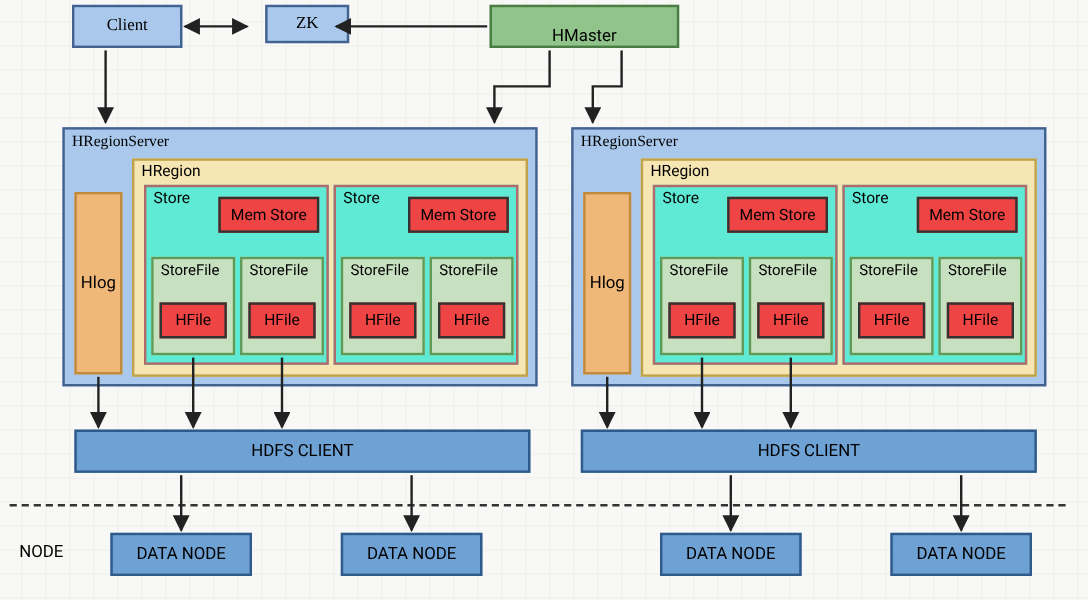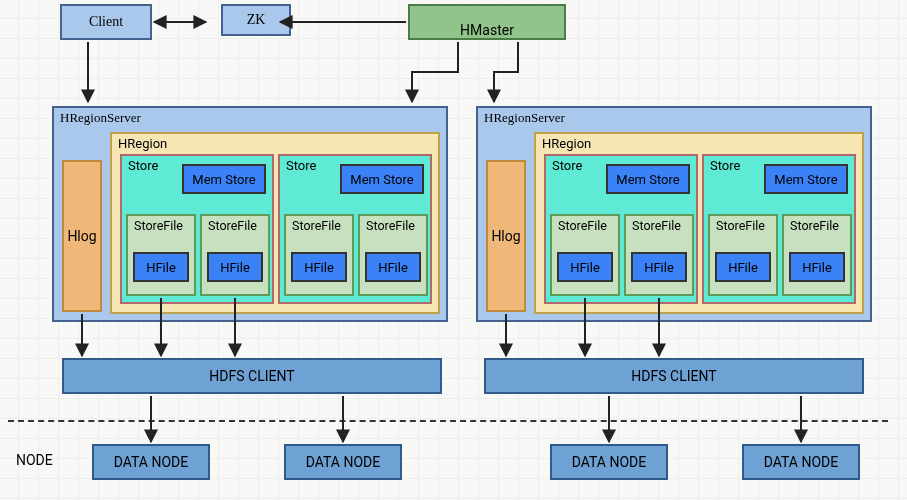--- a/index.html
+++ b/index.html
@@ -31,21 +31,21 @@
     top: 2px;
     left: 6px;
     font-size: 13px;
   }
   .blue   { background: #a9c8ec; border-color: #43628f; font-family: Liberation Serif, serif; }
   .green  { background: #91c48b; border-color: #4a7d44; }
   .yellow { background: #f6e6b4; border-color: #bfa24a; }
   .red    { background: #5eead4; border-color: #b06a6a; }
   .orange { background: #f0b878; border-color: #c08a3d; }
   .lgreen { background: #c7e1c0; border-color: #5f9b58; }
-  .white  { background: #3b82f6; border-color: #333; }
+  .white  { background: #ef4444; border-color: #333; }
   .dblue  { background: #6ea1d4; border-color: #2f5a8a; }
 
   svg.arrows {
     position: absolute;
     top: 0; left: 0;
     width: 907px; height: 500px;
     pointer-events: none;
   }
   .dashed {
     position: absolute;

